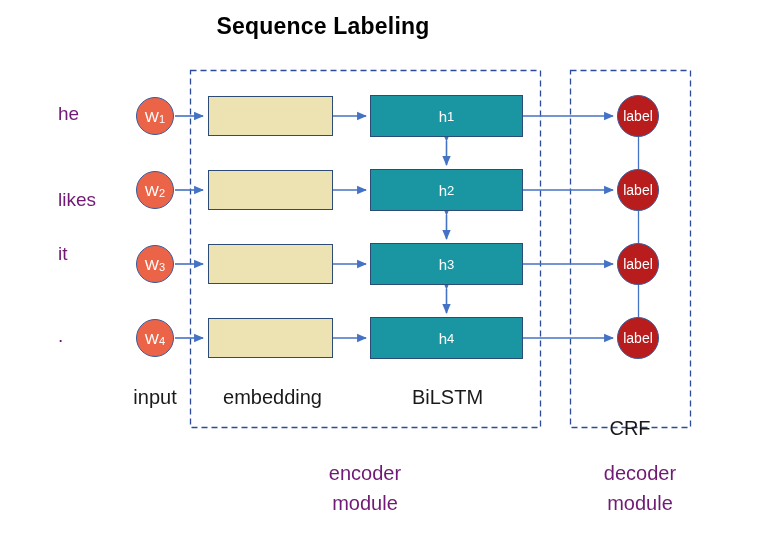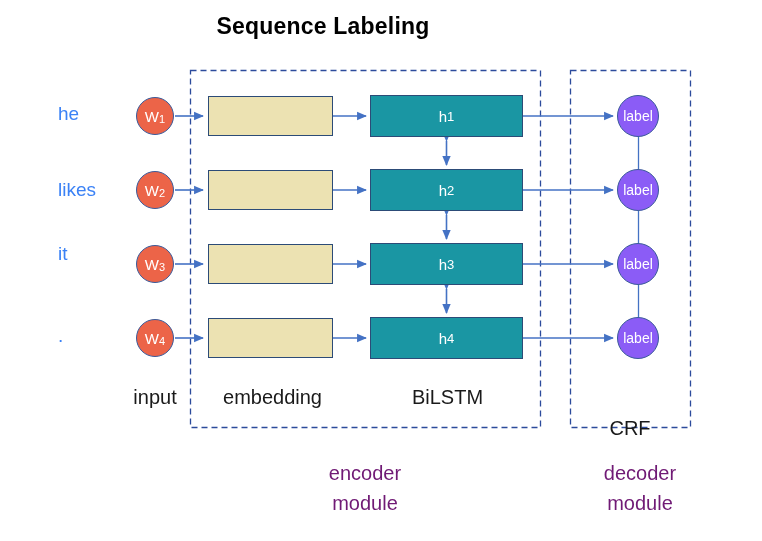--- a/index.html
+++ b/index.html
@@ -34,21 +34,21 @@
   svg.layer {
     position: absolute;
     left: 0; top: 0;
     width: 762px;
     height: 541px;
     overflow: visible;
   }
   .word-label {
     position: absolute;
     font-size: 19px;
-    color: #3b82f6;
+    color: #701a75;
     text-align: right;
     white-space: nowrap;
   }
   .wnode {
     position: absolute;
     width: 38px;
     height: 38px;
     border-radius: 50%;
     background: #ec6448;
     border: 1.4px solid #3a5a9a;
@@ -90,21 +90,21 @@
     line-height: 1;
   }
   .lstm-box .sub {
     font-size: 13px;
   }
   .lnode {
     position: absolute;
     width: 42px;
     height: 42px;
     border-radius: 50%;
-    background: #8b5cf6;
+    background: #b91c1c;
     border: 1.4px solid #3a5a9a;
     box-sizing: border-box;
     color: #ffffff;
     font-size: 14px;
     display: flex;
     align-items: center;
     justify-content: center;
     line-height: 1;
   }
   .col-caption {
@@ -163,21 +163,21 @@
     <line x1="446.5" y1="141" x2="446.5" y2="165" stroke="#4472c4" stroke-width="1.6" marker-start="url(#arrowhead-up)" marker-end="url(#arrowhead)"></line>
     <line x1="446.5" y1="215" x2="446.5" y2="239" stroke="#4472c4" stroke-width="1.6" marker-start="url(#arrowhead-up)" marker-end="url(#arrowhead)"></line>
     <line x1="446.5" y1="289" x2="446.5" y2="313" stroke="#4472c4" stroke-width="1.6" marker-start="url(#arrowhead-up)" marker-end="url(#arrowhead)"></line>
 
     <line x1="638.5" y1="137" x2="638.5" y2="169" stroke="#4472c4" stroke-width="1.3"></line>
     <line x1="638.5" y1="211" x2="638.5" y2="243" stroke="#4472c4" stroke-width="1.3"></line>
     <line x1="638.5" y1="285" x2="638.5" y2="317" stroke="#4472c4" stroke-width="1.3"></line>
   </svg>
 
   <div class="word-label" style="left:58px; top:103px;">he</div>
-  <div class="word-label" style="left:58px; top:179px;">likes</div>
+  <div class="word-label" style="left:58px; top:189px;">likes</div>
   <div class="word-label" style="left:58px; top:243px;">it</div>
   <div class="word-label" style="left:58px; top:325px;">.</div>
 
   <div class="wnode" style="left:136px; top:97px;">
     <span>W</span>
       <span class="sub">1</span>
   </div>
   <div class="wnode" style="left:136px; top:171px;">
     <span>W</span>
       <span class="sub">2</span>

